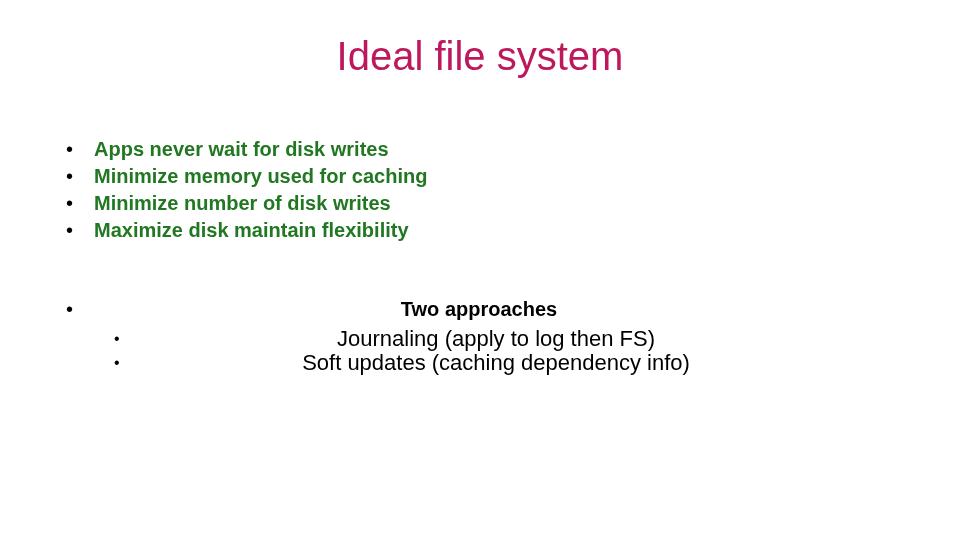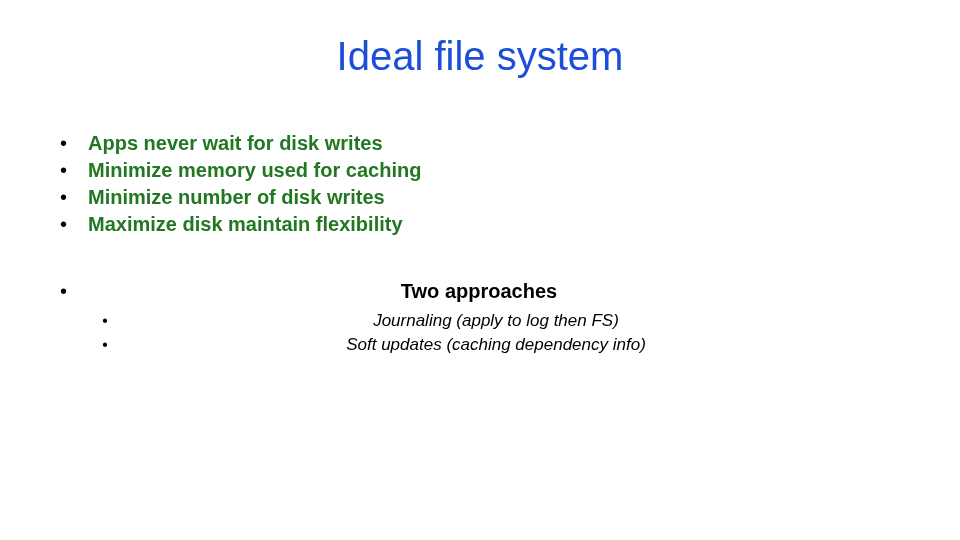--- a/index.html
+++ b/index.html
@@ -19,31 +19,31 @@
     box-sizing: border-box;
   }
   .title {
     position: absolute;
     top: 34px;
     left: 0;
     width: 960px;
     text-align: center;
     font-size: 40px;
     font-weight: 400;
-    color: #1d4ed8;
+    color: #be185d;
   }
   .body {
     position: absolute;
     top: 130px;
     left: 50px;
     width: 820px;
   }
   ul.level1, ul.level2 {
     list-style: none;
-    margin: 0;
+    margin: 6px;
     padding: 0;
   }
   ul.level1 > li {
     position: relative;
     padding-left: 38px;
     font-size: 20px;
     line-height: 27px;
     font-weight: 700;
     color: #227722;
   }
@@ -64,23 +64,22 @@
     height: 40px;
   }
   ul.level2 {
     margin-top: 4px;
     font-weight: 400;
     color: #000;
   }
   ul.level2 > li {
     position: relative;
     padding-left: 34px;
-    font-size: 17px;
+    font-size: 22px;
     line-height: 24px;
-    font-style: italic;
   }
   ul.level2 > li::before {
     content: "•";
     position: absolute;
     left: 14px;
     top: 0;
     color: #000;
     font-size: 16px;
   }
 </style>

